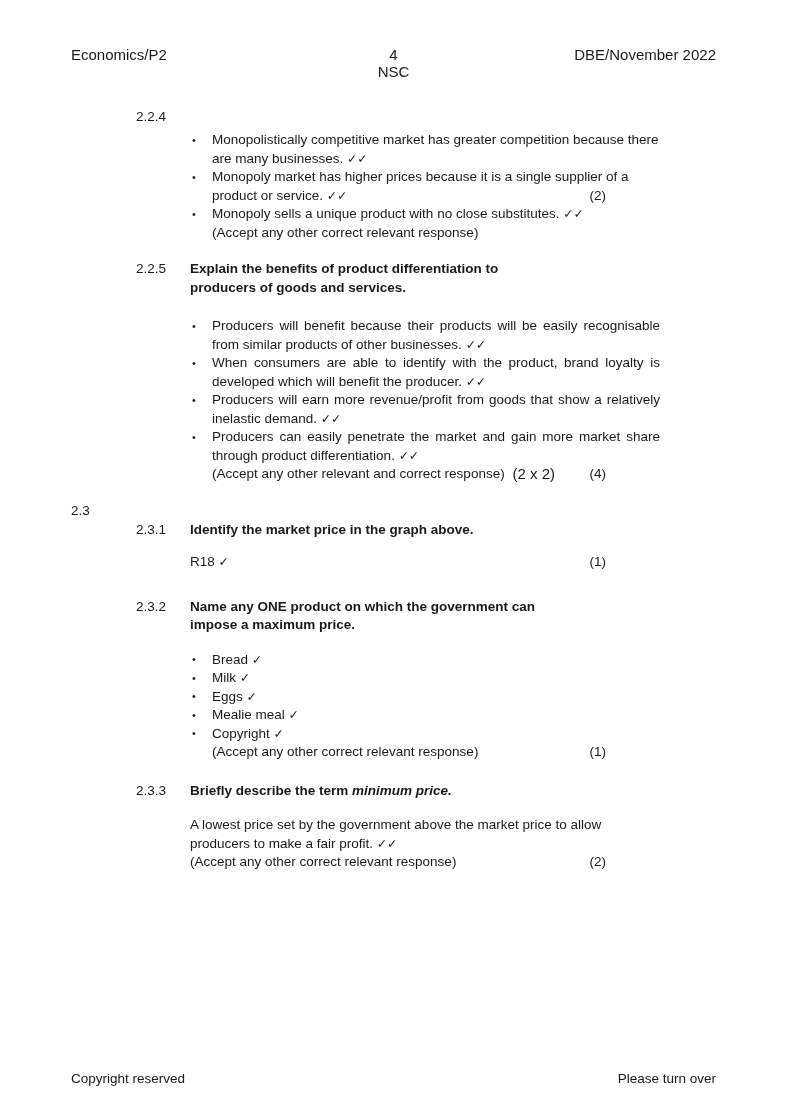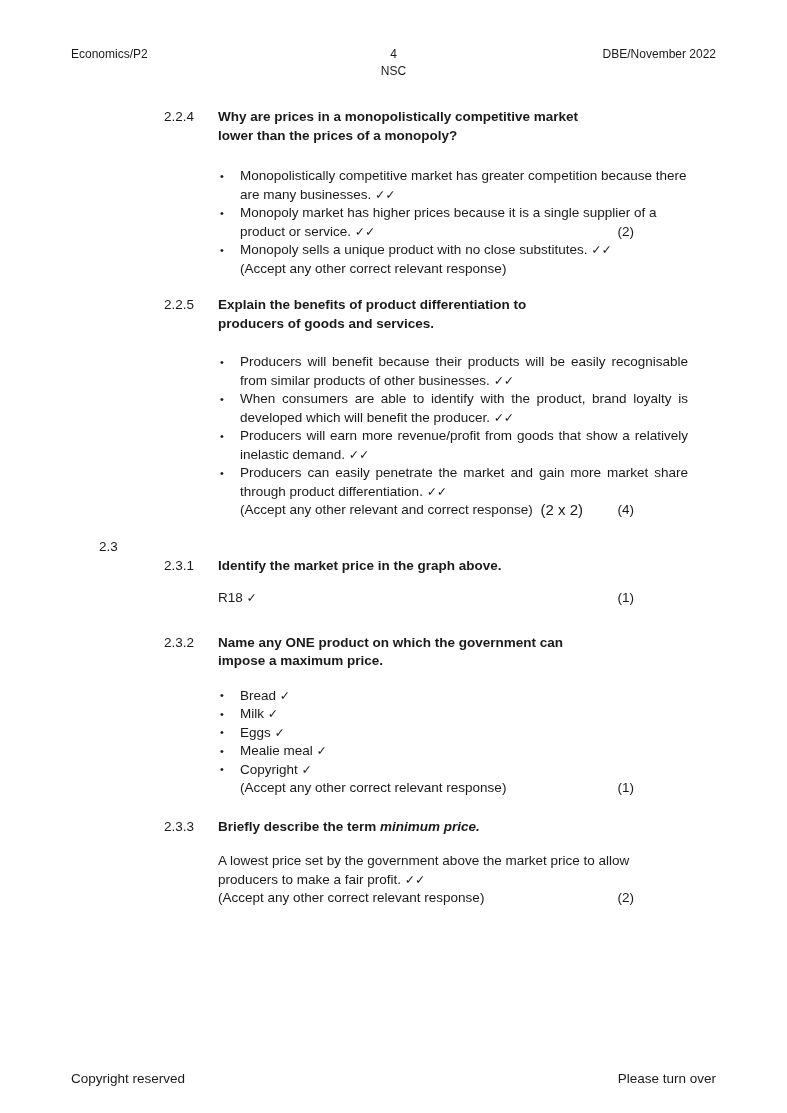--- a/index.html
+++ b/index.html
@@ -25,21 +25,21 @@
     overflow: hidden;
   }
 
   
   .runhead {
     position: absolute;
     top: 46px;
     left: 71px;
     width: 645px;
     height: 36px;
-    font-size: 12px;
+    font-size: 15px;
     line-height: 17px;
   }
   .runhead .rh-left {
     position: absolute;
     left: 0;
     top: 0;
     white-space: nowrap;
   }
   .runhead .rh-center {
     position: absolute;
@@ -57,21 +57,20 @@
     white-space: nowrap;
     margin-left: 12px;
   }
 
   
   .content {
     position: absolute;
     top: 108px;
     left: 0;
     width: 660px;
-    padding-left: 28px;
   }
 
   
   .qblock { position: relative; }
 
   .row {
     position: relative;
     min-height: 1px;
   }
 
@@ -203,24 +202,20 @@
       <span class="nsc">NSC</span>
     </div>
     <div class="rh-right">DBE/November 2022</div>
   </div>
 
   <div class="content">
 
     <div class="qblock">
       <div class="row">
         <div class="num-l2">2.2.4</div>
-        <div class="qtext">
-          <span>Why are prices in a monopolistically competitive market lower</span>
-          <span>than the prices of a monopoly?</span>
-        </div>
       </div>
 
       <div class="sp-22"></div>
 
       <div class="row">
         <div class="answer">
           <ul class="bullets">
             <li>
               <span class="dot">•</span>
               <span class="bul-text narrow"><span>Monopolistically competitive market has greater competition because there are many businesses.</span> <span class="tick">✓✓</span></span>

